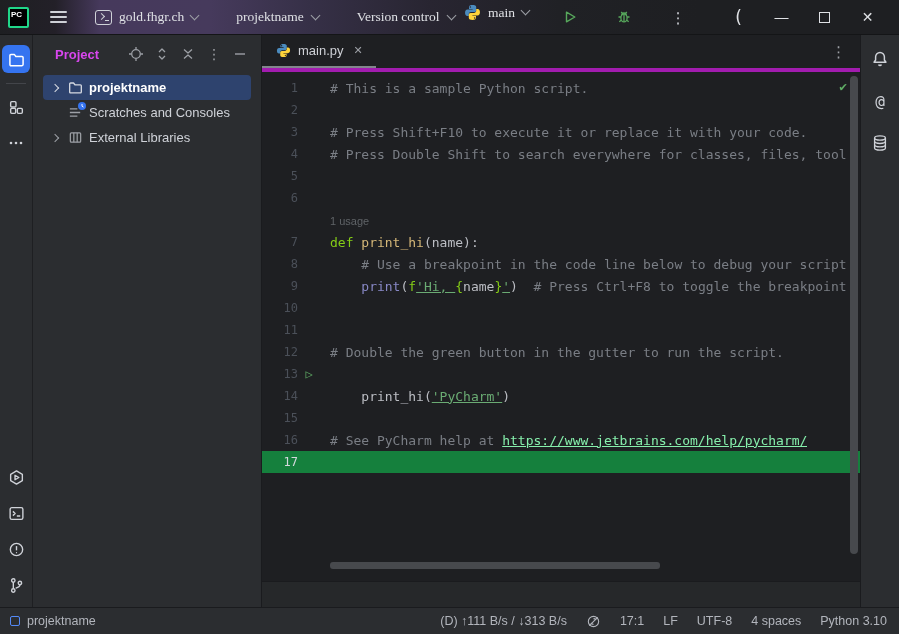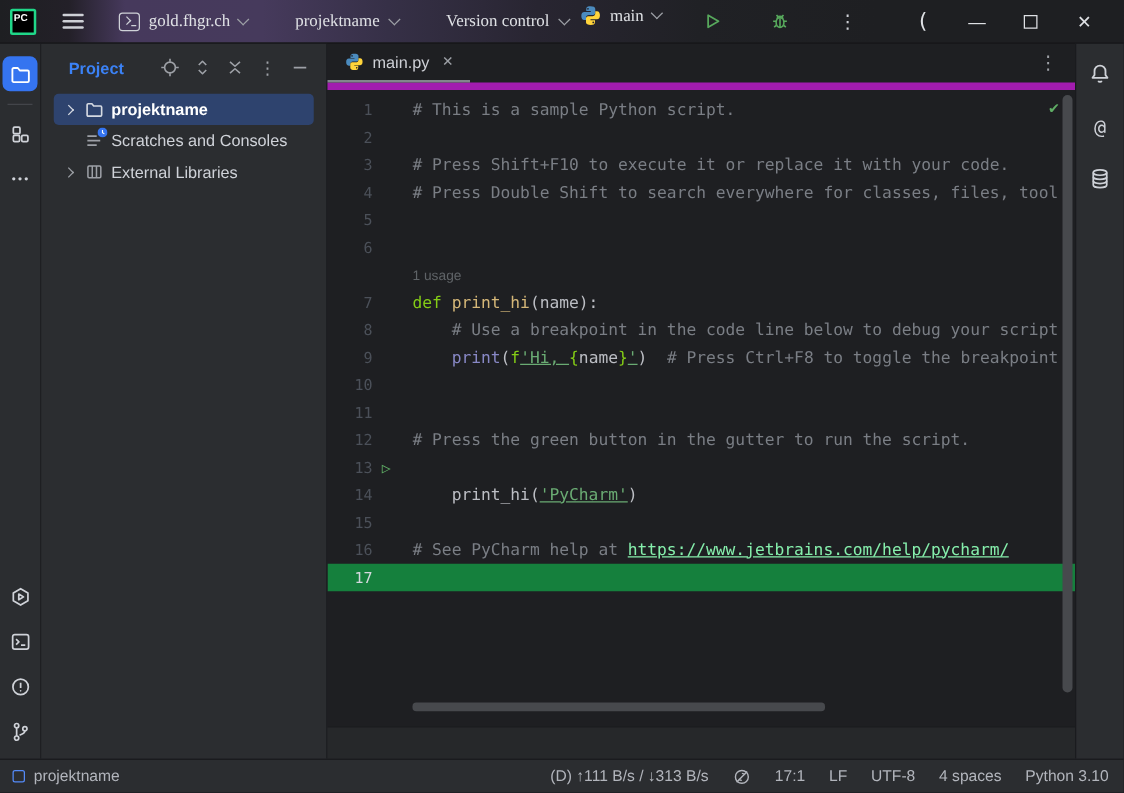--- a/index.html
+++ b/index.html
@@ -39,36 +39,36 @@
     display:flex; flex-direction:column; align-items:center; padding-top:10px; }
   .stripeicon { width:28px; height:28px; display:flex; align-items:center; justify-content:center;
     border-radius:6px; margin-bottom:8px; cursor:pointer; color:#cfd2d8; }
   .stripeicon.active { background:#3574f0; color:#fff; }
   .stripediv { width:20px; height:1px; background:#43454a; margin:2px 0 9px; }
   .stripespacer { flex:1; }
 
   .ppanel { width:229px; flex:0 0 229px; background:#2b2d30; border-right:1px solid #1a1b1e;
     display:flex; flex-direction:column; font-size:13px; }
   .phead { height:38px; display:flex; align-items:center; padding:0 10px 0 22px; }
-  .ptitle { color:#3b82f6; font-weight:bold; font-size:13px; }
+  .ptitle { color:#d946ef; font-weight:bold; font-size:13px; }
   .phicons { margin-left:auto; display:flex; align-items:center; gap:4px; }
   .phico { width:22px; height:22px; display:flex; align-items:center; justify-content:center; border-radius:4px; cursor:pointer; }
   .tree { padding-top:2px; }
   .trow { height:25px; display:flex; align-items:center; margin:0 10px; padding-left:9px;
     border-radius:4px; cursor:pointer; gap:5px; color:#cfd2d8; white-space:nowrap; }
   .trow.sel { background:#2e436e; color:#fff; font-weight:bold; }
   .tchev { width:6px; height:6px; border-right:1.5px solid #9da0a6; border-bottom:1.5px solid #9da0a6;
     transform:rotate(-45deg); margin-right:4px; flex:0 0 auto; }
   .trow.sel .tchev { border-color:#d6dae2; }
   .tspace { width:10px; flex:0 0 10px; }
   .ticon { width:17px; height:17px; flex:0 0 17px; display:flex; align-items:center; justify-content:center; position:relative; }
 
   
   .ecol { flex:1; display:flex; flex-direction:column; background:#1e1f22; min-width:0; }
-  .tabbar { height:37px; flex:0 0 37px; display:flex; align-items:stretch; border-bottom:6px solid #a21caf; }
+  .tabbar { height:37px; flex:0 0 37px; display:flex; align-items:stretch; border-bottom:4px solid #a21caf; }
   .tab { display:flex; align-items:center; gap:7px; padding:0 10px 0 14px; font-size:13px; color:#ced0d6;
     border-bottom:2px solid #82858c; cursor:pointer; }
   .tabclose { color:#9da0a6; font-size:11px; padding:2px 3px; cursor:pointer; }
   .tabkebab { margin-left:auto; align-self:center; margin-right:14px; color:#9da0a6; font-size:15px;
     letter-spacing:0; cursor:pointer; line-height:1; }
 
   .codearea { position:relative; flex:1; overflow:hidden; font-family:"DejaVu Sans Mono", monospace;
     font-size:13px; padding-top:5px; }
   .crow { height:22px; display:flex; align-items:center; white-space:pre; }
   .crow.active { background:#15803d; }
@@ -314,21 +314,21 @@
             <div class="crow"><div class="gut"><span class="lnum">3</span><span class="gslot"></span></div><div class="cline"><span class="tk-com"># Press Shift+F10 to execute it or replace it with your code.</span></div></div>
             <div class="crow"><div class="gut"><span class="lnum">4</span><span class="gslot"></span></div><div class="cline"><span class="tk-com"># Press Double Shift to search everywhere for classes, files, tool</span></div></div>
             <div class="crow"><div class="gut"><span class="lnum">5</span><span class="gslot"></span></div><div class="cline"></div></div>
             <div class="crow"><div class="gut"><span class="lnum">6</span><span class="gslot"></span></div><div class="cline"></div></div>
             <div class="crow"><div class="gut"><span class="lnum"></span><span class="gslot"></span></div><div class="cline"><span class="inlay">1 usage</span></div></div>
             <div class="crow"><div class="gut"><span class="lnum">7</span><span class="gslot"></span></div><div class="cline"><span class="tk-kw">def </span><span class="tk-fn">print_hi</span><span class="tk-pl">(name):</span></div></div>
             <div class="crow"><div class="gut"><span class="lnum">8</span><span class="gslot"></span></div><div class="cline"><span class="tk-pl">    </span><span class="tk-com"># Use a breakpoint in the code line below to debug your script</span></div></div>
             <div class="crow"><div class="gut"><span class="lnum">9</span><span class="gslot"></span></div><div class="cline"><span class="tk-pl">    </span><span class="tk-bi">print</span><span class="tk-pl">(</span><span class="tk-kw">f</span><span class="tk-str">'Hi, </span><span class="tk-kw">{</span><span class="tk-pl">name</span><span class="tk-kw">}</span><span class="tk-str">'</span><span class="tk-pl">)  </span><span class="tk-com"># Press Ctrl+F8 to toggle the breakpoint</span></div></div>
             <div class="crow"><div class="gut"><span class="lnum">10</span><span class="gslot"></span></div><div class="cline"></div></div>
             <div class="crow"><div class="gut"><span class="lnum">11</span><span class="gslot"></span></div><div class="cline"></div></div>
-            <div class="crow"><div class="gut"><span class="lnum">12</span><span class="gslot"></span></div><div class="cline"><span class="tk-com"># Press the green button in the gutter to run the script.</span></div></div>
+            <div class="crow"><div class="gut"><span class="lnum">12</span><span class="gslot"></span></div><div class="cline"><span class="tk-com"># Double the green button in the gutter to run the script.</span></div></div>
             <div class="crow"><div class="gut"><span class="lnum">13</span><span class="gslot runarrow">▷</span></div></div>
             <div class="crow"><div class="gut"><span class="lnum">14</span><span class="gslot"></span></div><div class="cline"><span class="tk-pl">    print_hi(</span><span class="tk-str">'PyCharm'</span><span class="tk-pl">)</span></div></div>
             <div class="crow"><div class="gut"><span class="lnum">15</span><span class="gslot"></span></div><div class="cline"></div></div>
             <div class="crow"><div class="gut"><span class="lnum">16</span><span class="gslot"></span></div><div class="cline"><span class="tk-com"># See PyCharm help at </span><span class="tk-lnk">https://www.jetbrains.com/help/pycharm/</span></div></div>
             <div class="crow active"><div class="gut"><span class="lnum">17</span><span class="gslot"></span></div><div class="cline"></div></div>
           </div>
         <span class="edcheck">✔</span>
         <div class="vscroll"></div>
         <div class="hscroll"></div>
       </div>

